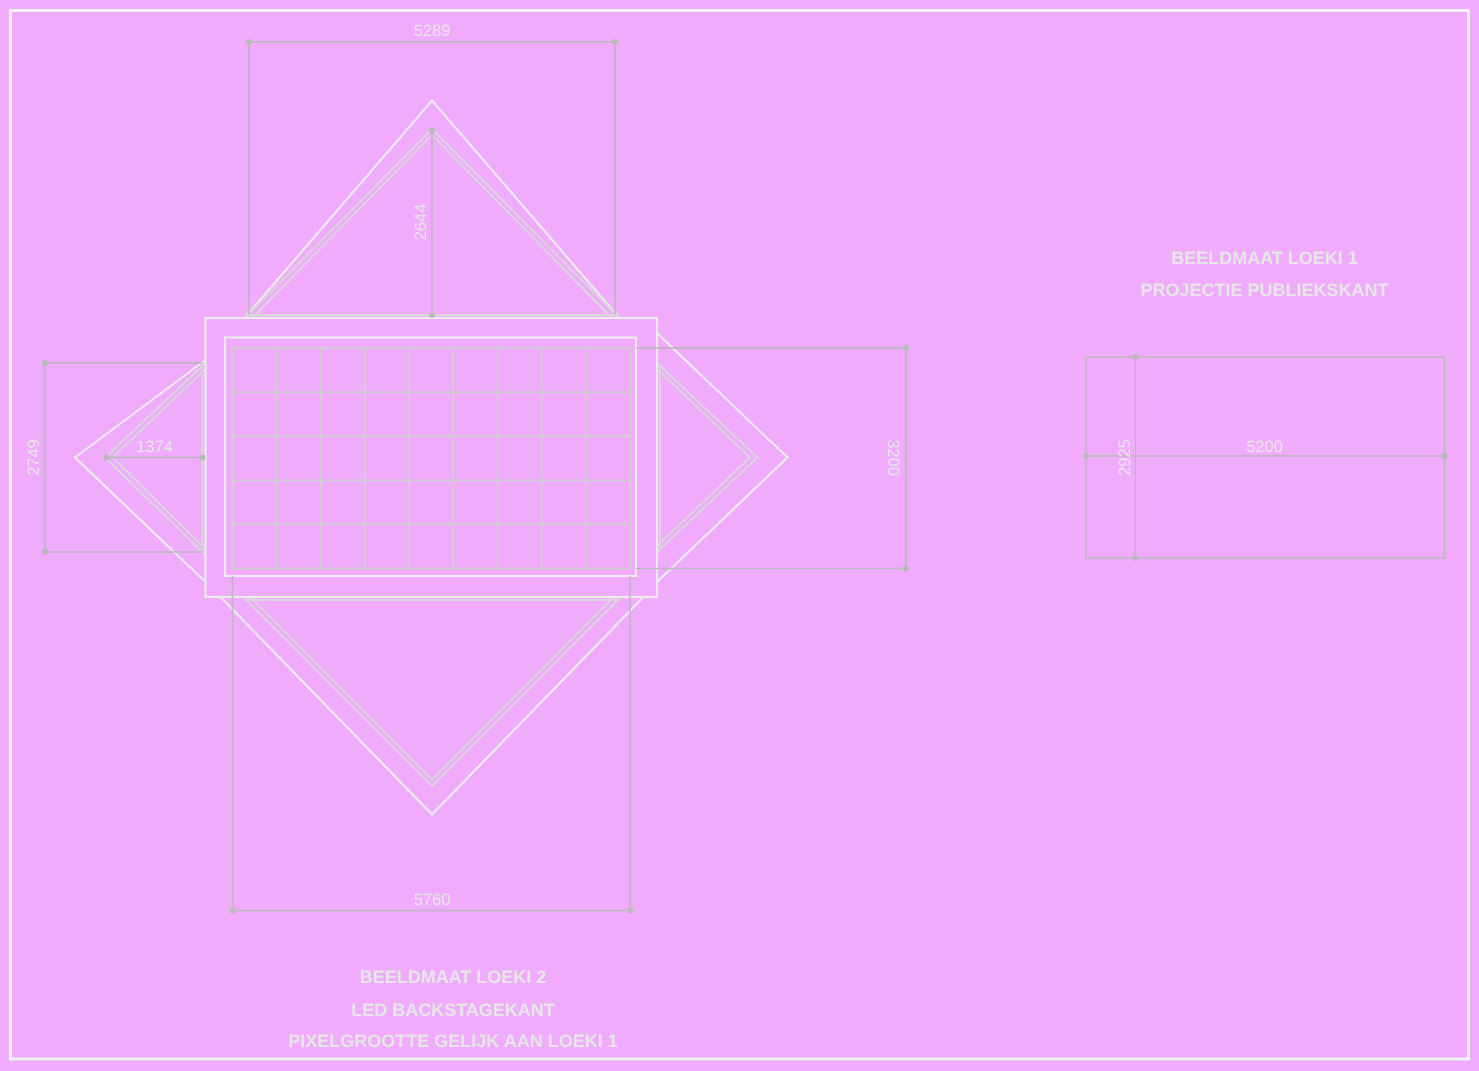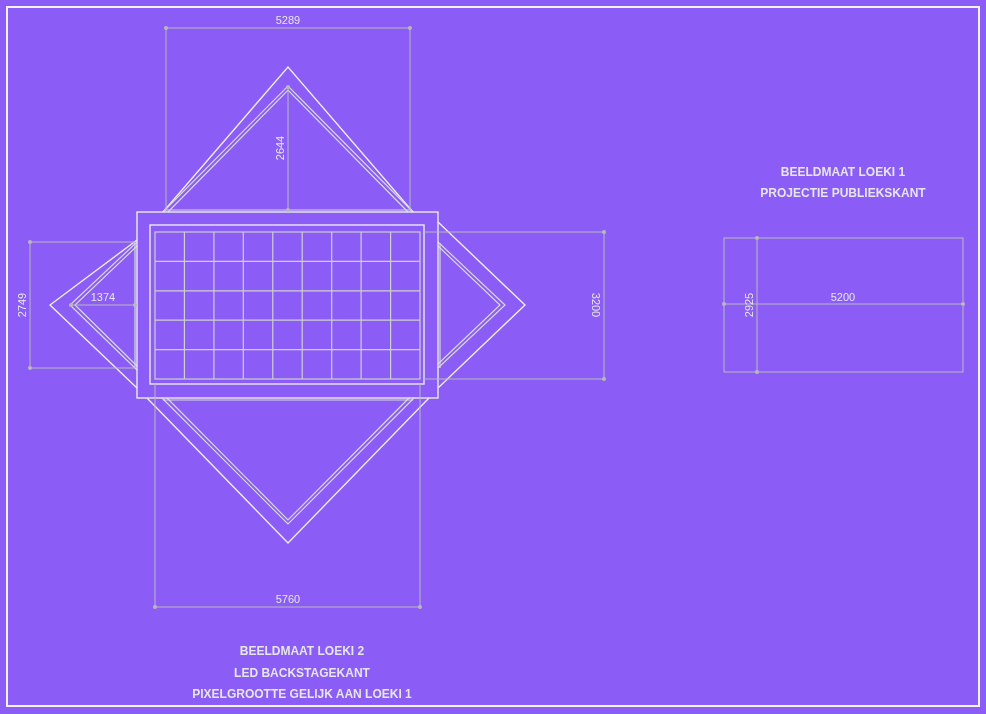--- a/index.html
+++ b/index.html
@@ -1,17 +1,17 @@
 <!DOCTYPE html>
 <html><head>
   <meta charset="utf-8">
   <style>
     html, body { margin: 0; padding: 0; background: #1b1b1b; }
     body { width: 986px; height: 714px; overflow: hidden; position: relative; }
-    .canvas { position: absolute; left: 0; top: 0; width: 986px; height: 714px; background: #8b5cf6; }
+    .canvas { position: absolute; left: 0; top: 0; width: 986px; height: 714px; background: #f0abfc; }
     svg { position: absolute; left: 0; top: 0; }
     .txt { font-family: "Liberation Sans", "DejaVu Sans", sans-serif; fill: #e6e6e6; }
     .dim { font-size: 11px; }
     .title { font-size: 12px; font-weight: bold; }
     .frame { stroke: #f2f2f2; stroke-width: 2; fill: none; }
     .wire { stroke: #ececec; stroke-width: 1.4; fill: none; }
     .wire2 { stroke: #d8d8d8; stroke-width: 1.2; fill: none; }
     .dimline { stroke: #b9b9b9; stroke-width: 1; fill: none; }
     .grid { stroke: #cfcfcf; stroke-width: 1.2; fill: none; }
     .tick { fill: #b9b9b9; }

